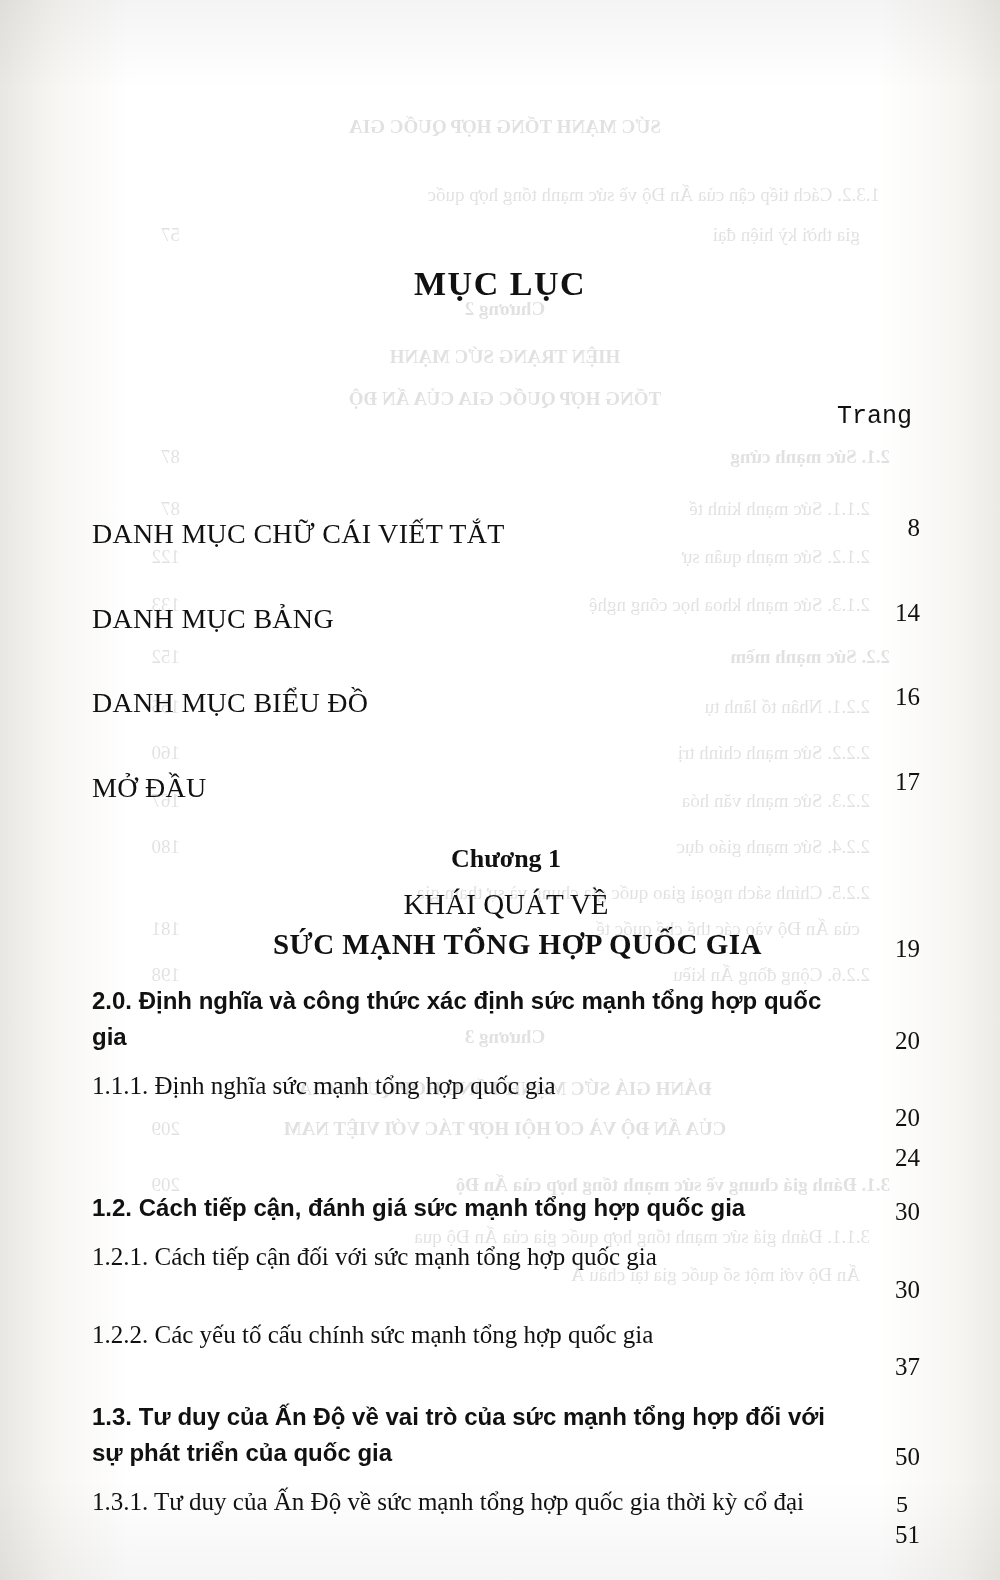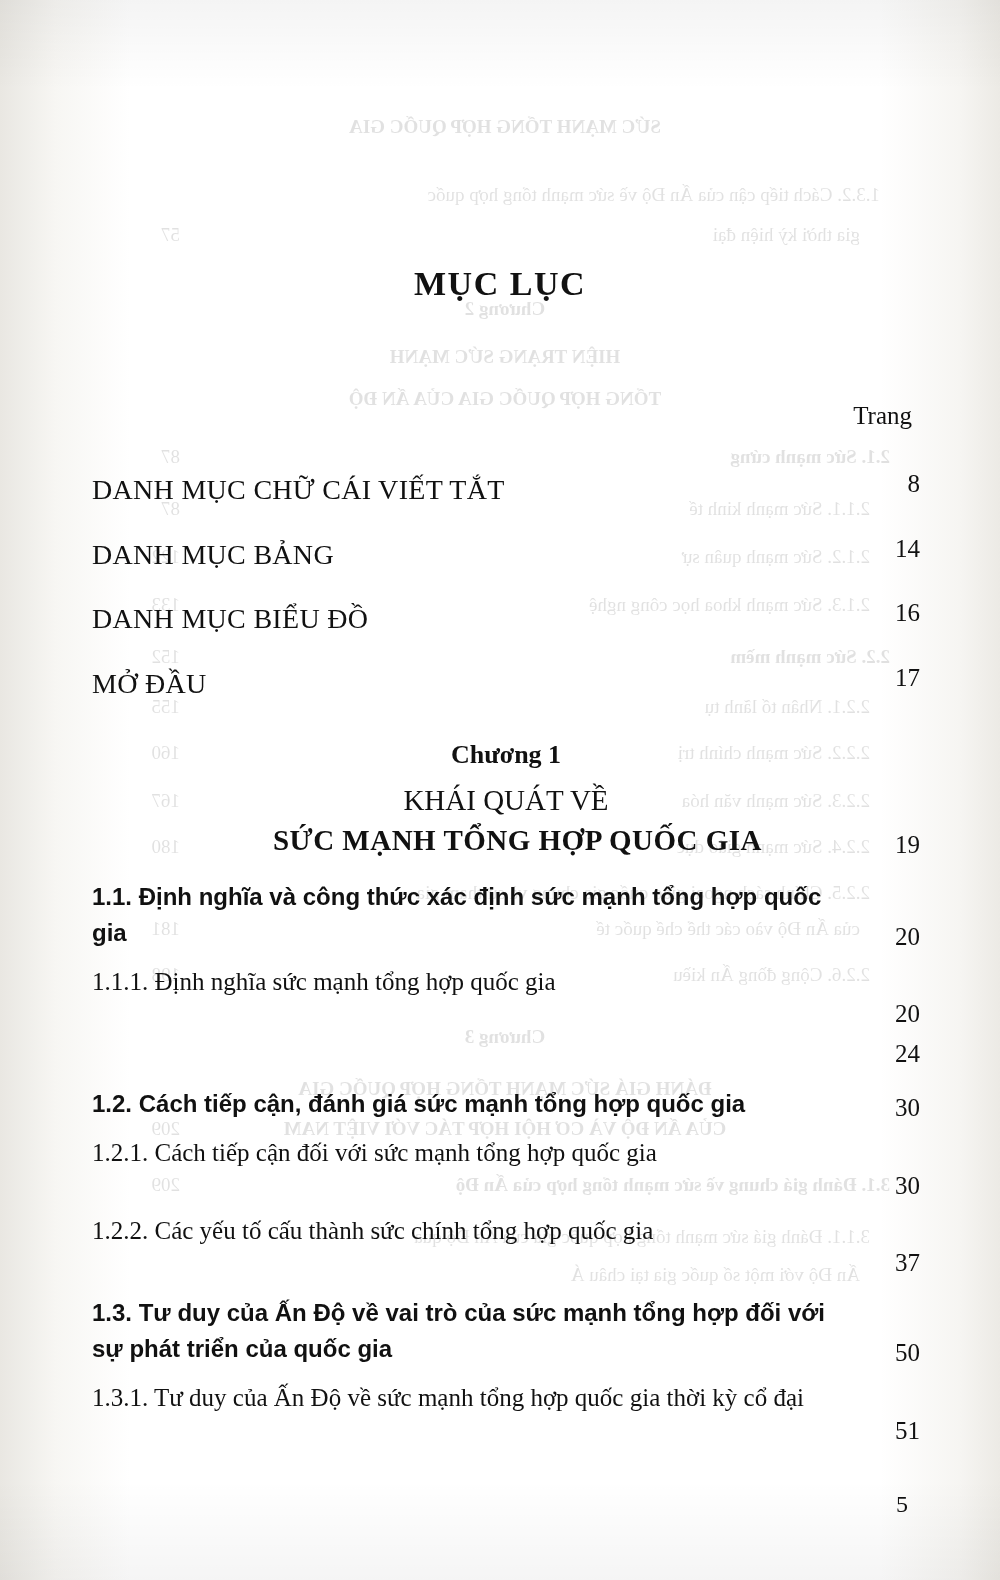--- a/index.html
+++ b/index.html
@@ -71,20 +71,21 @@
     font-size: 34px;
     font-weight: bold;
     letter-spacing: 1.5px;
   }
 
   .trang-label {
     position: absolute;
     top: 402px;
     right: 88px;
     font-size: 25px;
+    font-family: Liberation Mono, monospace;
   }
 
   .toc {
     position: absolute;
     top: 470px;
     left: 92px;
     width: 828px;
   }
 
   .row {
@@ -99,21 +100,21 @@
   }
   .row .page-no {
     font-size: 25px;
     padding-left: 16px;
     white-space: nowrap;
     min-width: 40px;
     text-align: right;
   }
 
   .row.front .label { font-size: 28px; letter-spacing: 0.3px; }
-  .row.front { margin-bottom: 24px; }
+  .row.front { margin-bottom: 24px; margin-top: 44px; }
 
   .chapter-head {
     text-align: center;
     margin-top: 36px;
     margin-bottom: 4px;
   }
   .chapter-head .chap-num {
     font-size: 26px;
     font-weight: bold;
     margin-bottom: 14px;
@@ -240,21 +241,21 @@
       <div class="chap-num">Chương 1</div>
       <div class="ctitle" style="text-align:center;padding-left:0;font-size:29px;font-weight:normal;">KHÁI QUÁT VỀ</div>
     </div>
 
     <div class="chapter-title-row">
       <div class="ctitle">SỨC MẠNH TỔNG HỢP QUỐC GIA</div>
       <div class="page-no">19</div>
     </div>
 
     <div class="row lvl2">
-      <div class="label">1.1. Định nghĩa và công thức xác định sức mạnh tổng hợp quốc gia</div>
+      <div class="label">2.0. Định nghĩa và công thức xác định sức mạnh tổng hợp quốc gia</div>
       <div class="page-no">20</div>
     </div>
 
     <div class="row lvl3">
       <div class="label">1.1.1. Định nghĩa sức mạnh tổng hợp quốc gia</div>
       <div class="page-no">20</div>
     </div>
 
     <div class="row lvl3">
       <div class="page-no">24</div>
@@ -264,21 +265,21 @@
       <div class="label">1.2. Cách tiếp cận, đánh giá sức mạnh tổng hợp quốc gia</div>
       <div class="page-no">30</div>
     </div>
 
     <div class="row lvl3">
       <div class="label">1.2.1. Cách tiếp cận đối với sức mạnh tổng hợp quốc gia</div>
       <div class="page-no">30</div>
     </div>
 
     <div class="row lvl3">
-      <div class="label">1.2.2. Các yếu tố cấu thành sức chính tổng hợp quốc gia</div>
+      <div class="label">1.2.2. Các yếu tố cấu chính sức mạnh tổng hợp quốc gia</div>
       <div class="page-no">37</div>
     </div>
 
     <div class="row lvl2">
       <div class="label">1.3. Tư duy của Ấn Độ về vai trò của sức mạnh tổng hợp đối với sự phát triển của quốc gia</div>
       <div class="page-no">50</div>
     </div>
 
     <div class="row lvl3">
       <div class="label">1.3.1. Tư duy của Ấn Độ về sức mạnh tổng hợp quốc gia thời kỳ cổ đại</div>

